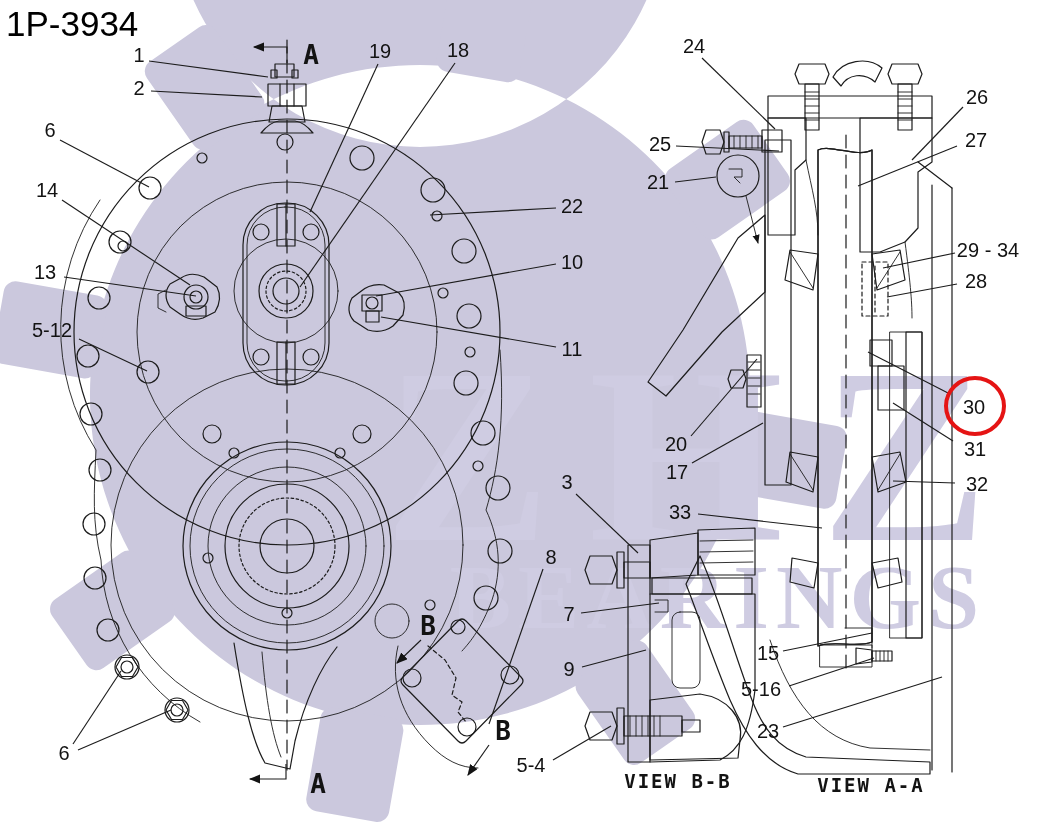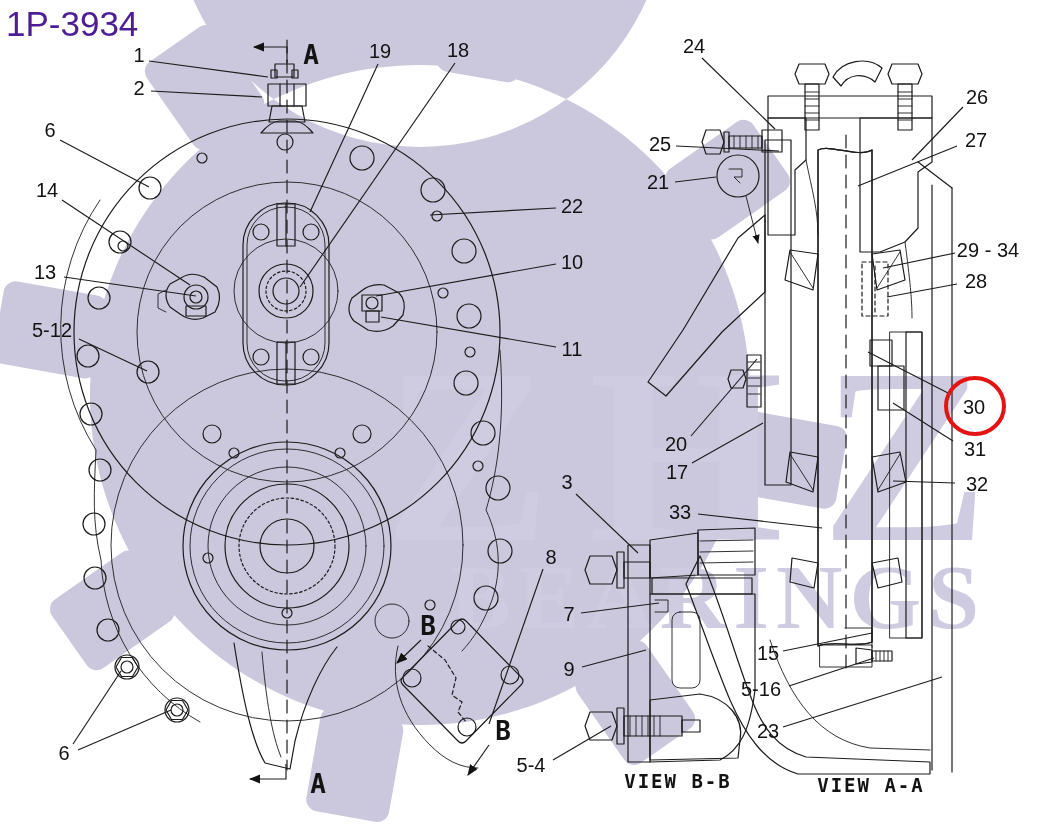--- a/index.html
+++ b/index.html
@@ -355,16 +355,16 @@
         <polyline points="421,640 397,663" class="leader" fill="none" stroke-width="1.6" marker-end="url(#arr)"></polyline>
         <text x="428" y="635" class="seclabel">B</text>
         <polyline points="489,745 468,775" class="leader" fill="none" stroke-width="1.6" marker-end="url(#arr)"></polyline>
         <text x="503" y="740" class="seclabel">B</text>
         <text x="678" y="788" class="viewlabel">VIEW B-B</text>
         <text x="871" y="792" class="viewlabel">VIEW A-A</text>
         <ellipse cx="975" cy="406" rx="29" ry="28" fill="none" stroke="#e51414" stroke-width="4"></ellipse>
       </g>
   </svg>
 
-  <div id="partnums" style="color: #4c1d95;">
+  <div id="partnums" style="color: #000000;">
     <div>1P-3934</div>
   </div>
 </div>
 
 </body></html>

